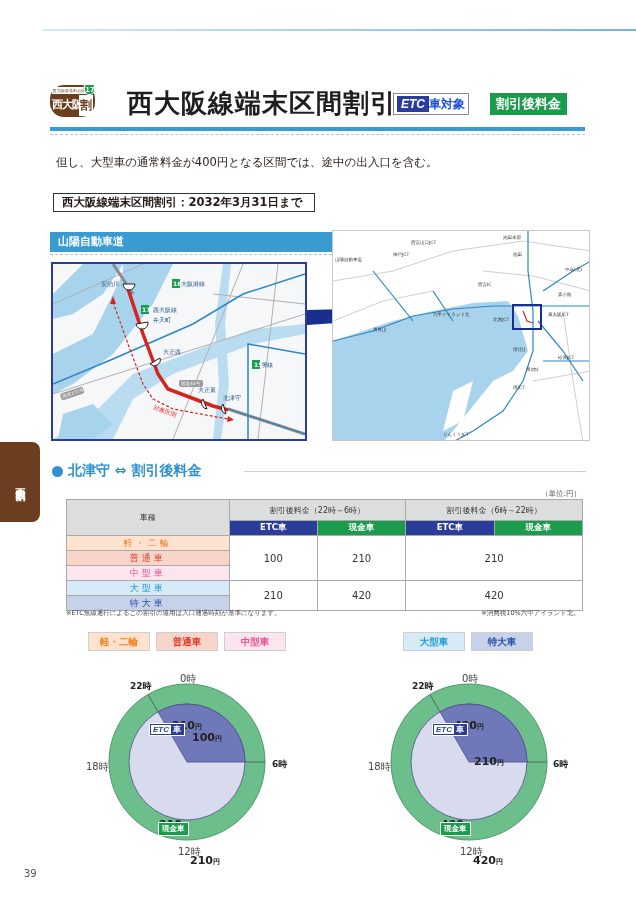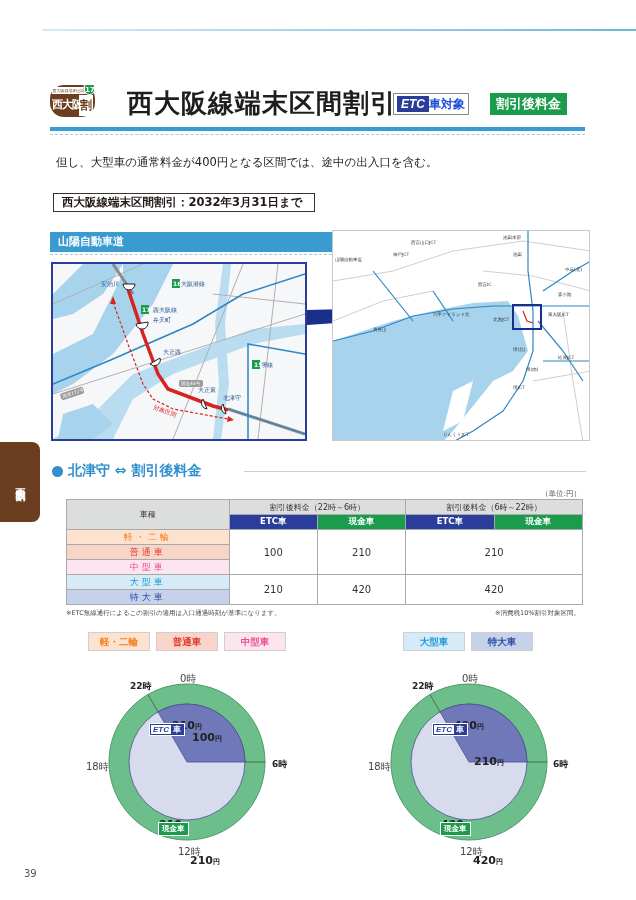--- a/index.html
+++ b/index.html
@@ -216,21 +216,21 @@
   <span class="dot"></span>
   <span>北津守 ⇔ 割引後料金</span>
 </div>
 <div class="case-rule"></div>
 <div class="unit">（単位:円）</div>
 
 <table class="fare">
   <tbody>
       <tr>
     <th class="th-gray" rowspan="2" style="width:162px;height:15px">車種</th>
-    <th class="th-gray" colspan="2" style="height:15px">割引後料金（22時～6時）</th>
+    <th class="th-gray" colspan="2" style="height:21px">割引後料金（22時～6時）</th>
     <th class="th-gray" colspan="2">割引後料金（6時～22時）</th>
   </tr>
   <tr>
     <th class="th-etc" style="height:15px;width:88px">ETC車</th>
     <th class="th-cash" style="width:88px">現金車</th>
     <th class="th-etc" style="width:88px">ETC車</th>
     <th class="th-cash" style="width:88px">現金車</th>
   </tr>
   <tr>
     <td class="veh" style="background:#fde3cf;color:#f08020">軽・二輪</td>
@@ -249,21 +249,21 @@
     <td class="val" rowspan="2">210</td>
     <td class="val" rowspan="2">420</td>
     <td class="val" rowspan="2" colspan="2">420</td>
   </tr>
   <tr>
     <td class="veh" style="background:#c6d1ea;color:#2b4fa6">特大車</td>
   </tr>
 </tbody>
   </table>
 <div class="note-l">※ETC無線通行によるこの割引の適用は入口通過時刻が基準になります。</div>
-<div class="note-r">※消費税10%割引対象区間。</div>
+<div class="note-r">※消費税10%六甲アイランド北。</div>
 
 <div class="chip" style="left:88px;width:62px;background:#fde3cf;color:#f08020">軽・二輪</div>
 <div class="chip" style="left:156px;width:62px;background:#f9d5c9;color:#e03a2c">普通車</div>
 <div class="chip" style="left:224px;width:62px;background:#fde5ef;color:#e94f8e">中型車</div>
 <div class="chip" style="left:403px;width:62px;background:#d7eaf7;color:#1c9ad6">大型車</div>
 <div class="chip" style="left:471px;width:62px;background:#c6d1ea;color:#2b4fa6">特大車</div>
 
 <div>
   <svg class="donut" style="left:107px;top:682px" width="160" height="160" viewBox="0 0 160 160">
     <circle cx="80" cy="80" r="78" fill="#6cbf8a" stroke="#4a9a68" stroke-width="1"></circle>

